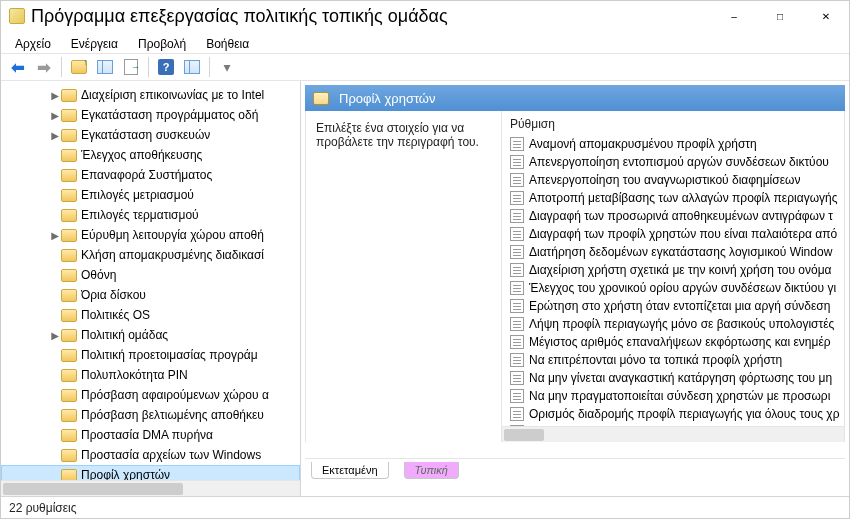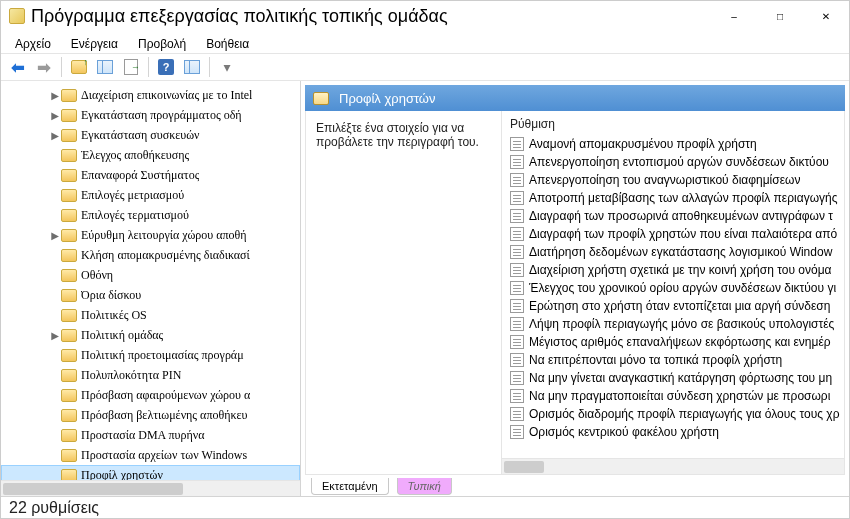--- a/index.html
+++ b/index.html
@@ -106,21 +106,21 @@
   .tree-item.expandable .twisty { visibility:visible; }
   .folder-icon {
     width:16px; height:13px;
     background:linear-gradient(#ffe9a6,#f3c65e);
     border:1px solid #caa93e;
     border-radius:2px;
     margin-right:4px;
     flex-shrink:0;
   }
   .folder-icon.open{background:linear-gradient(#fff2c4,#f7d887);}
-  .tree-label{overflow:hidden;text-overflow:ellipsis;font-family:Liberation Serif, serif;}
+  .tree-label{overflow:hidden;text-overflow:ellipsis;}
 
   .hscroll {
     height:16px;
     background:#f0f0f0;
     border-top:1px solid #e5e5e5;
     position:relative;
   }
   .hscroll::after{content:"";position:absolute;left:2px;top:2px;height:12px;width:180px;background:#cdcdcd;border-radius:2px;}
 
   .right-pane {
@@ -185,43 +185,43 @@
   }
   .setting-icon::before{content:"";position:absolute;left:2px;right:2px;top:3px;height:1px;background:#9a9a9a;box-shadow:0 3px 0 #9a9a9a,0 6px 0 #9a9a9a;}
   .setting-hscroll{height:16px;background:#f0f0f0;border-top:1px solid #e5e5e5;position:relative;margin:0 0 0 0;}
   .setting-hscroll::after{content:"";position:absolute;left:2px;top:2px;height:12px;width:40px;background:#cdcdcd;border-radius:2px;}
 
   .tabs-row {
     height:22px;
     display:flex; align-items:flex-end;
     padding-left:6px;
     border-top:1px solid #e5e5e5;
-    margin:0 4px;
-    gap:9px;
+    margin:16px 4px;
+    gap:16px;
     flex-shrink:0;
   }
   .tab {
     padding:2px 10px;
     border:1px solid #c8c8c8;
     border-top:none;
     border-radius:0 0 4px 4px;
     background:#fff;
     font-size:11px;
     margin-right:-1px;
     position:relative;
     top:-1px;
   }
   .tab.inactive{background:#f0abfc;color:#666;font-style:italic;}
 
   .statusbar {
     height:22px;
     border-top:1px solid #d4d4d4;
     display:flex; align-items:center;
     padding:0 8px;
-    font-size:16px;
+    font-size:12px;
     color:#222;
     background:#fff;
   }
 
   ::-webkit-scrollbar{width:16px;height:16px;}
   ::-webkit-scrollbar-track{background:#f0f0f0;}
   ::-webkit-scrollbar-thumb{background:#cdcdcd;border-radius:2px;}
   ::-webkit-scrollbar-button{display:none;height:0;width:0;}
 </style>
 </head>

